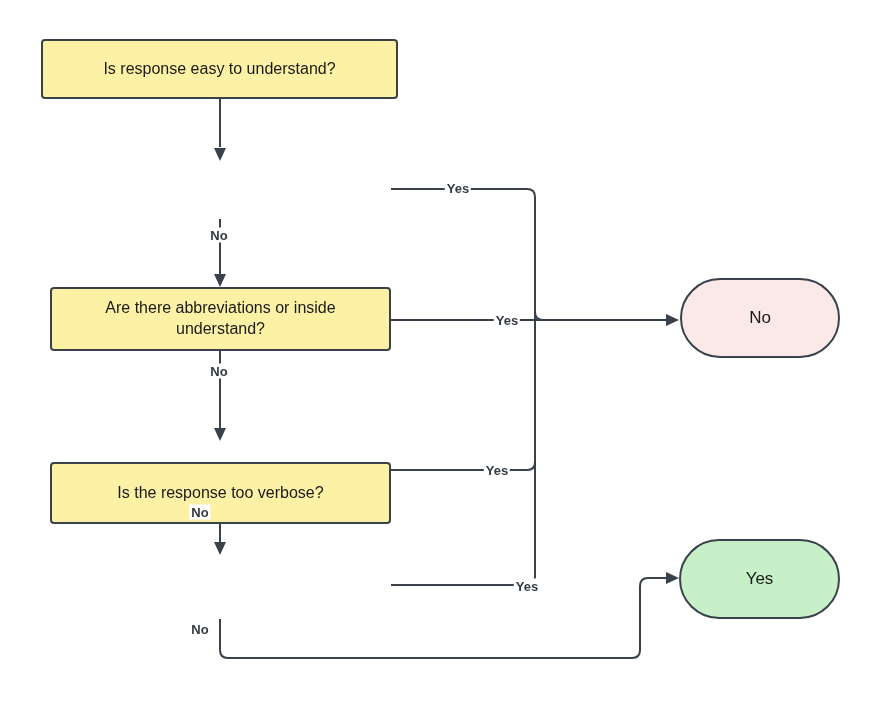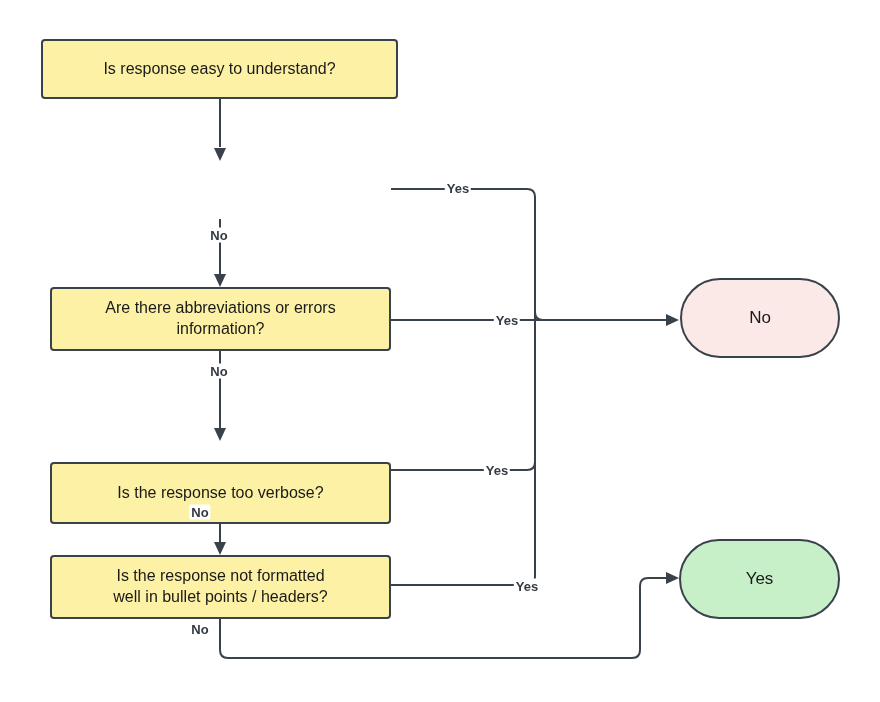--- a/index.html
+++ b/index.html
@@ -119,27 +119,24 @@
     <polygon points="666,314 666,326 679,320"></polygon>
 
     <path d="M220 619 V650 Q220 658 228 658 H632 Q640 658 640 650 V586 Q640 578 648 578 H666"></path>
     <polygon points="666,572 666,584 679,578"></polygon>
   </svg>
 
   <div class="qnode" id="q1">
     <span class="node-label nowrap">Is response easy to understand?</span>
   </div>
   <div class="qnode" id="q3">
-    <span class="node-label wrap">Are there abbreviations or errors information?</span>
+    <span class="node-label wrap">Are there abbreviations or inside understand?</span>
   </div>
   <div class="qnode" id="q4">
     <span class="node-label nowrap">Is the response too verbose?</span>
-  </div>
-  <div class="qnode" id="q5">
-    <span class="node-label wrap">Is the response not formatted well in bullet points / headers?</span>
   </div>
 
   <div class="terminal no" id="t-no">
     <span>No</span>
   </div>
   <div class="terminal yes" id="t-yes">
     <span>Yes</span>
   </div>
 
   <div class="edge-label" id="lbl-yes-1">Yes</div>

